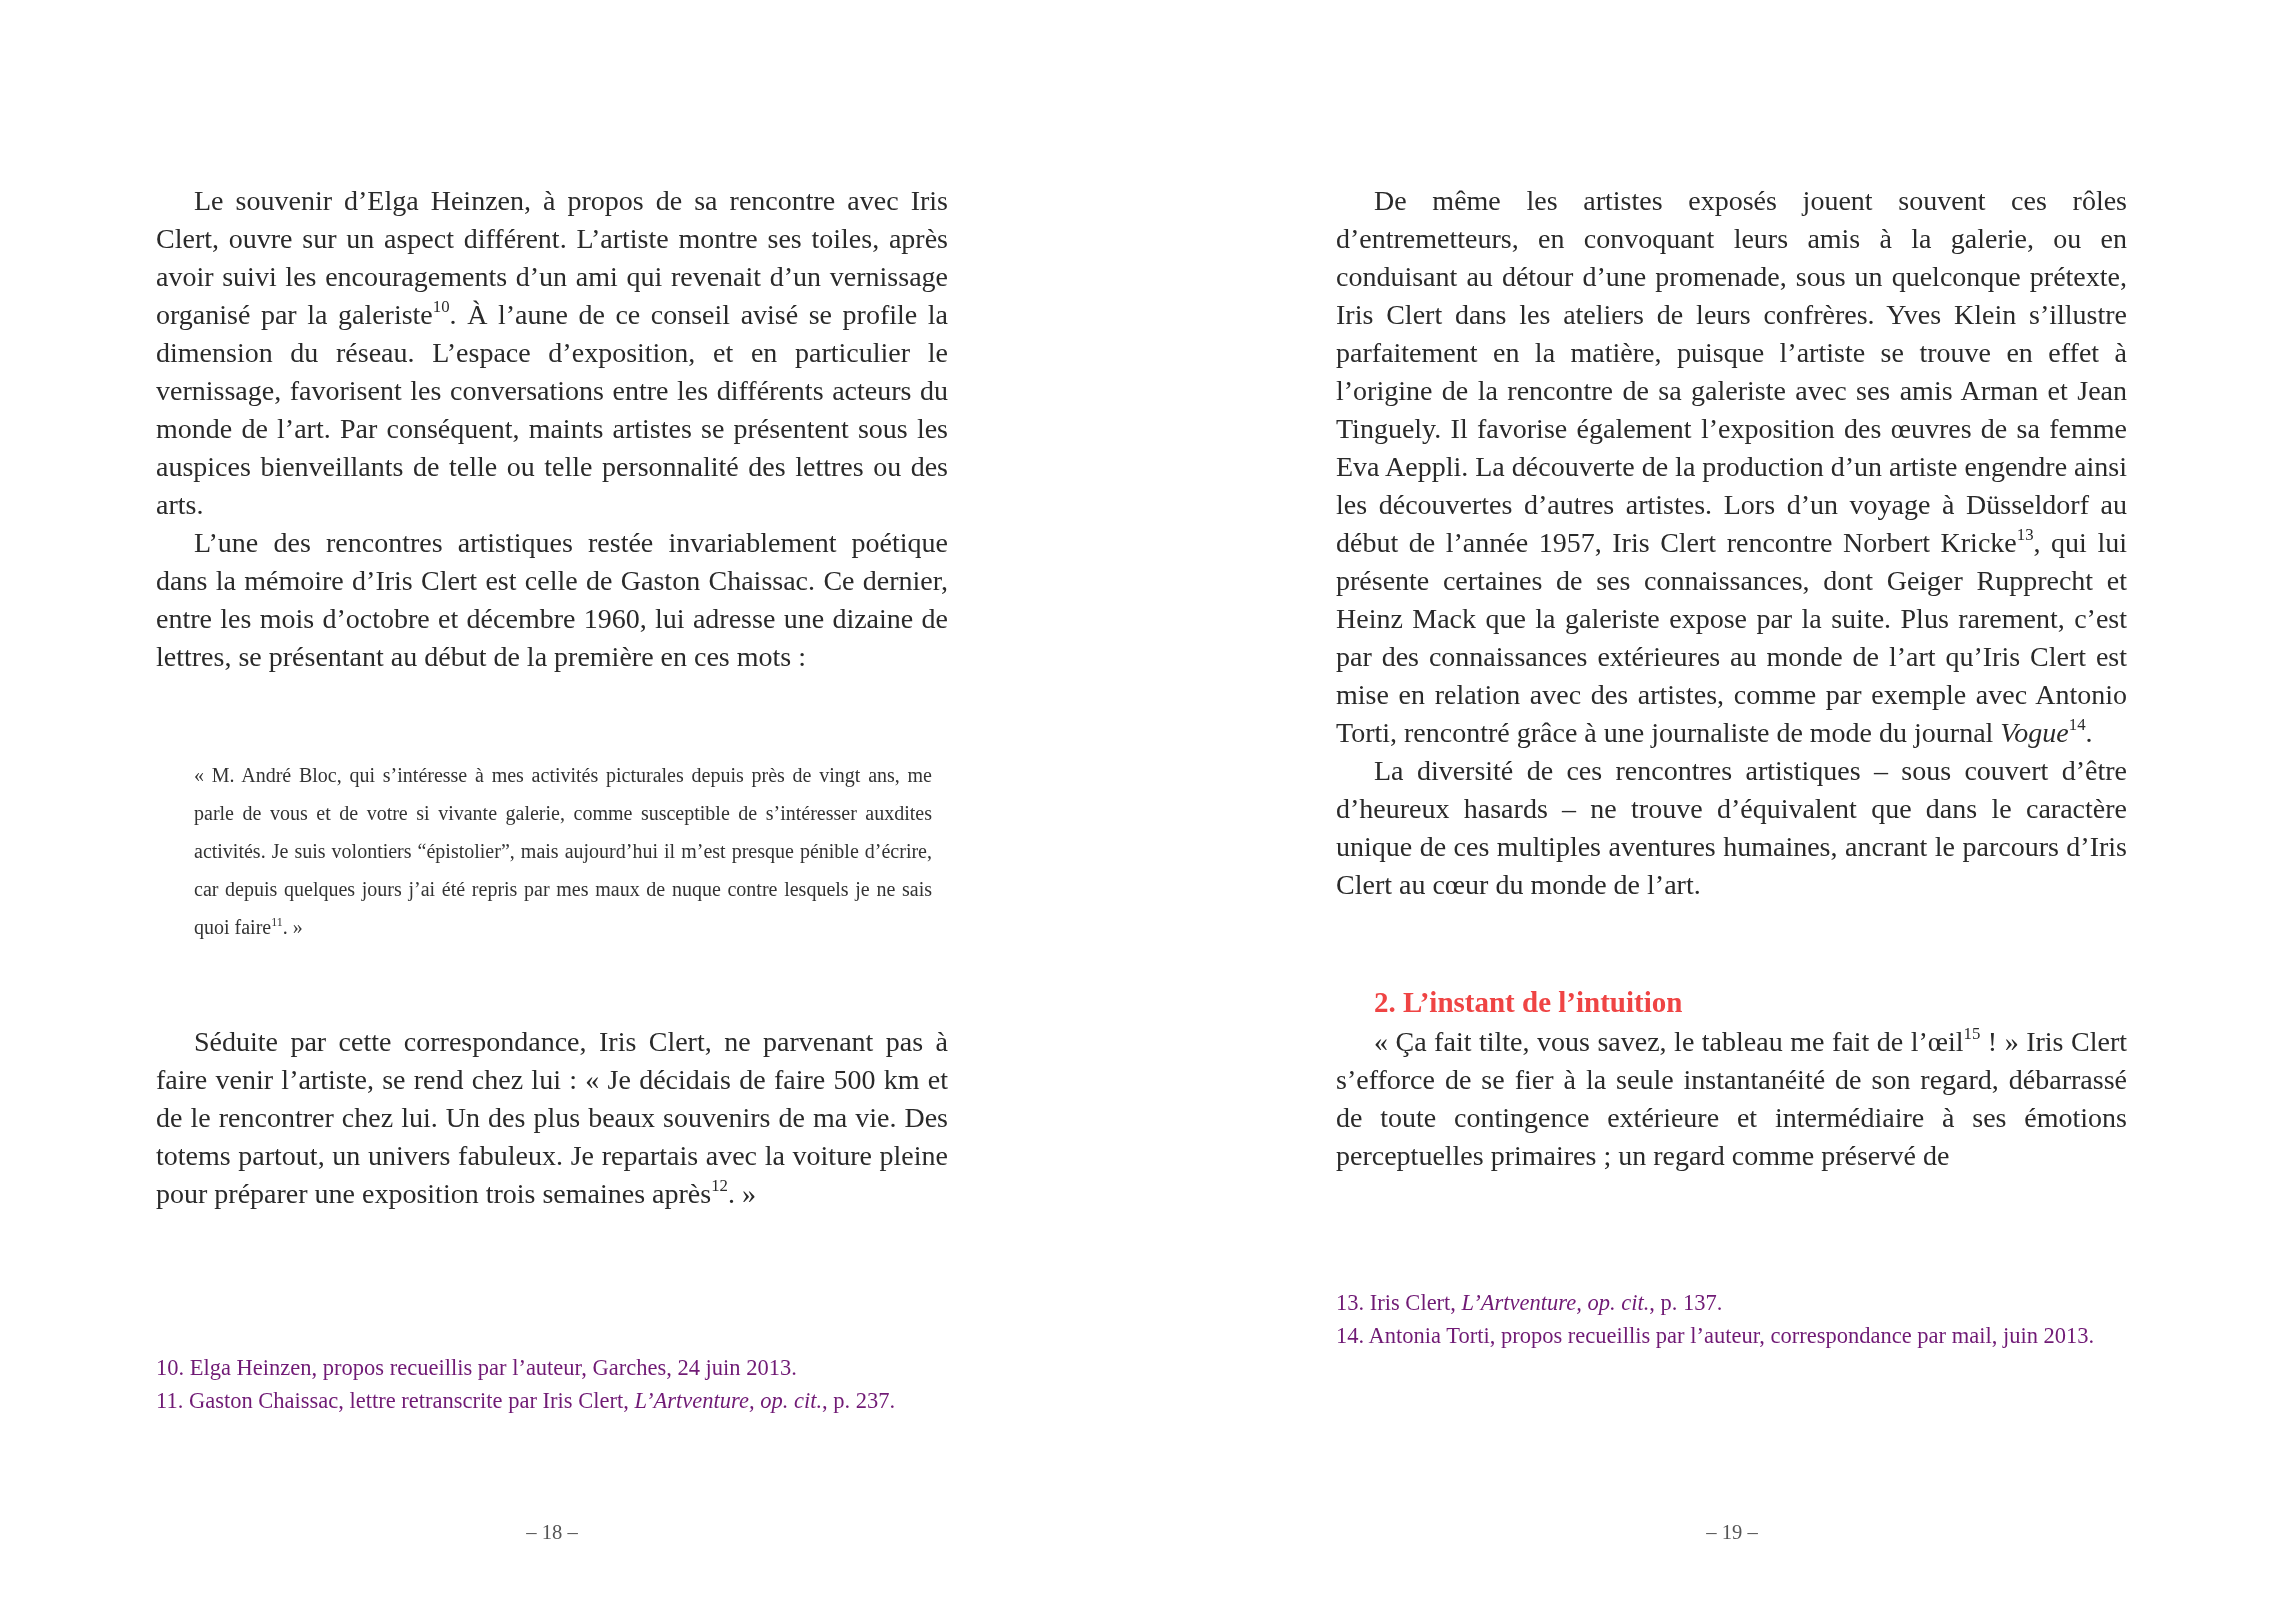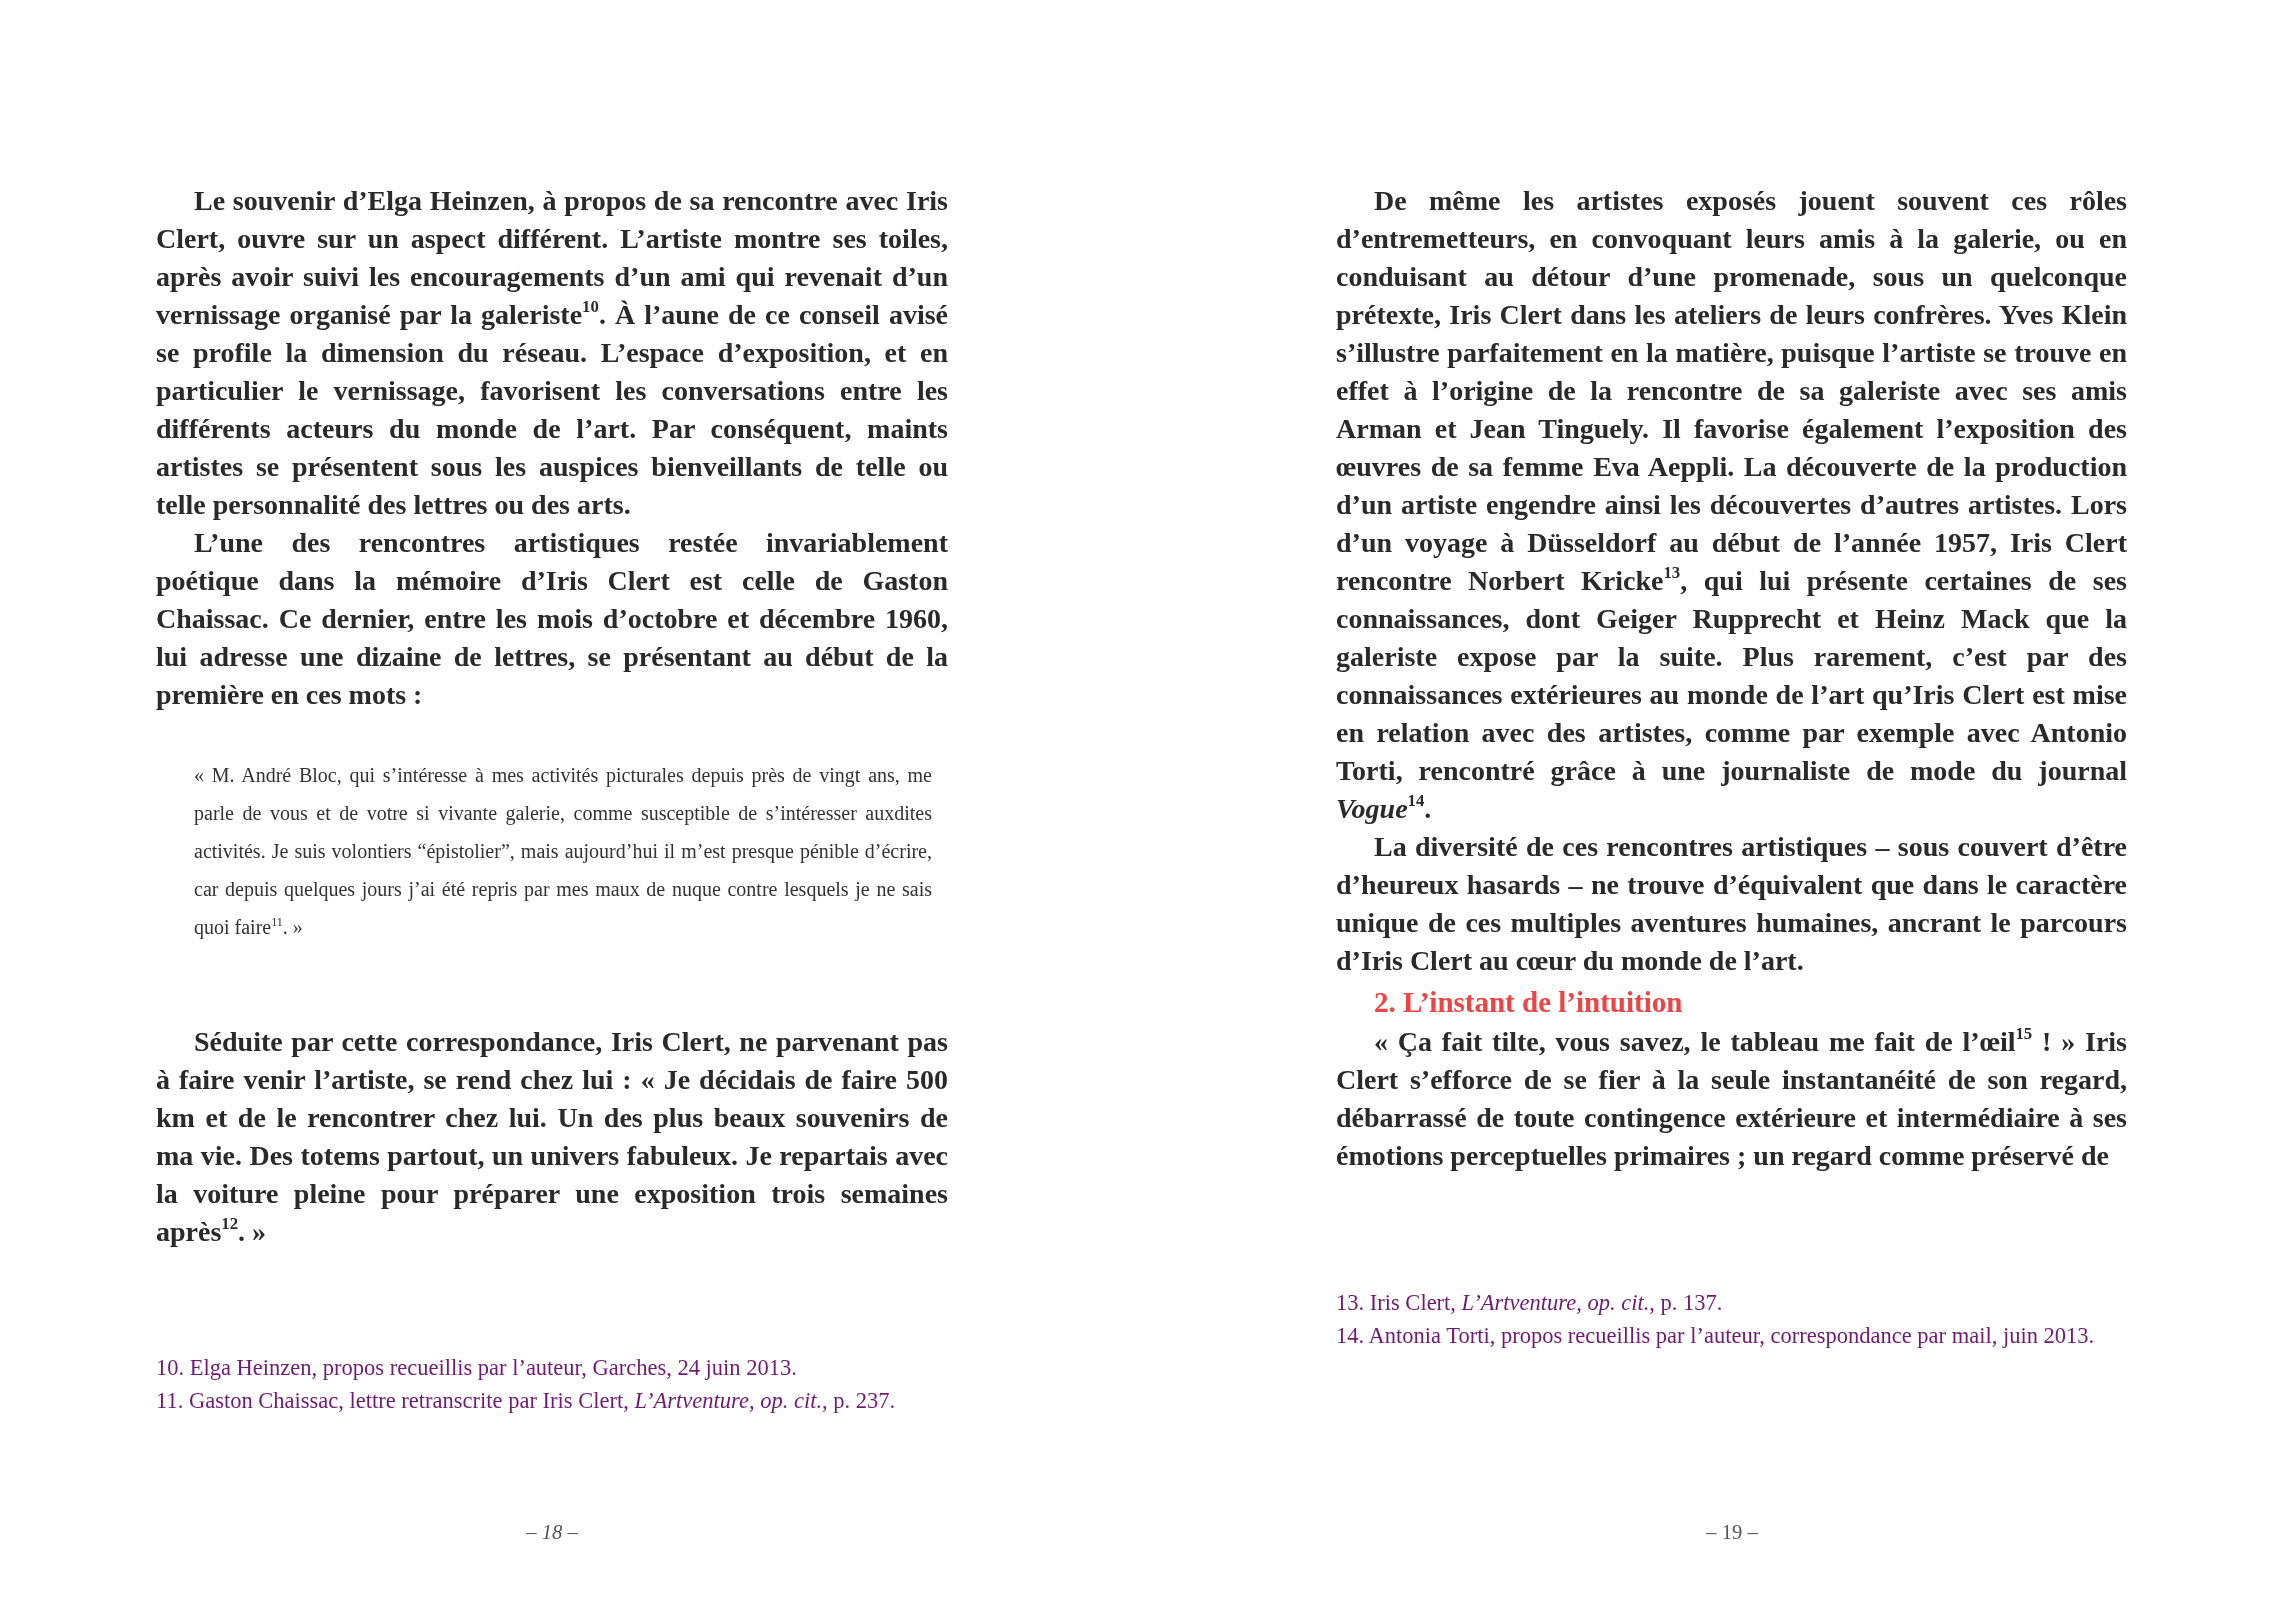--- a/index.html
+++ b/index.html
@@ -3,21 +3,21 @@
 <meta charset="utf-8">
 <style>
   html, body { margin: 0; padding: 0; }
   body {
     width: 2285px; height: 1621px; background: #ffffff; position: relative; overflow: hidden;
     font-family: "Liberation Serif", "DejaVu Serif", serif; color: #2a2a2a;
   }
   .page { position: absolute; top: 0; height: 1621px; }
   .page.left { left: 156px; width: 792px; }
   .page.right { left: 1336px; width: 791px; }
-  .body-text { position: absolute; left: 0; right: 0; font-size: 28px; line-height: 38px; text-align: justify; hyphens: manual; font-weight: bold; }
+  .body-text { position: absolute; left: 0; right: 0; font-size: 28px; line-height: 38px; text-align: justify; hyphens: manual; }
   .body-text p { margin: 0; text-indent: 38px; }
   .quote { position: absolute; left: 38px; right: 16px; font-size: 20px; line-height: 38px; text-align: justify; color: #333; }
   .quote p { margin: 0; }
   sup { font-size: 0.6em; line-height: 0; vertical-align: 0.7em; }
   .heading { position: absolute; left: 38px; font-size: 29px; font-weight: bold; color: #ef4444; line-height: 38px; }
   .footnotes { position: absolute; left: 0; right: 0; font-size: 22.5px; line-height: 33px; color: #701a75; text-align: justify; }
   .footnotes p { margin: 0; }
   .footnotes i, .body-text i { font-style: italic; margin-top: 28px; }
   .folio { position: absolute; font-size: 20.6px; color: #555; width: 196px; text-align: center; top: 1521px; }
 </style>
@@ -36,21 +36,21 @@
 
   <div class="body-text" style="top:1023px;">
     <p><span>Séduite par cette correspondance, Iris Clert, ne parvenant pas à faire venir l’artiste, se rend chez lui : « Je décidais de faire 500 km et de le rencontrer chez lui. Un des plus beaux souvenirs de ma vie. Des totems partout, un univers fabuleux. Je repartais avec la voiture pleine pour préparer une exposition trois semaines après</span><sup>12</sup><span>. »</span></p>
   </div>
 
   <div class="footnotes" style="top:1351px;">
     <p>10. Elga Heinzen, propos recueillis par l’auteur, Garches, 24 juin 2013.</p>
     <p><span>11. Gaston Chaissac, lettre retranscrite par Iris Clert, </span><i>L’Artventure, op. cit.</i><span>, p. 237.</span></p>
   </div>
 
-  <div class="folio" style="left:298px;font-style:italic;">– 18 –</div>
+  <div class="folio" style="left:298px;">– 18 –</div>
 </div>
 
 <div class="page right">
   <div class="body-text" style="top:182px;">
     <p><span>De même les artistes exposés jouent souvent ces rôles d’entremetteurs, en convoquant leurs amis à la galerie, ou en conduisant au détour d’une promenade, sous un quelconque prétexte, Iris Clert dans les ateliers de leurs confrères. Yves Klein s’illustre parfaitement en la matière, puisque l’artiste se trouve en effet à l’origine de la rencontre de sa galeriste avec ses amis Arman et Jean Tinguely. Il favorise également l’exposition des œuvres de sa femme Eva Aeppli. La découverte de la production d’un artiste engendre ainsi les découvertes d’autres artistes. Lors d’un voyage à Düsseldorf au début de l’année 1957, Iris Clert rencontre Norbert Kricke</span><sup>13</sup><span>, qui lui présente certaines de ses connaissances, dont Geiger Rupprecht et Heinz Mack que la galeriste expose par la suite. Plus rarement, c’est par des connaissances extérieures au monde de l’art qu’Iris Clert est mise en relation avec des artistes, comme par exemple avec Antonio Torti, rencontré grâce à une journaliste de mode du journal </span><i>Vogue</i><sup>14</sup><span>.</span></p>
     <p>La diversité de ces rencontres artistiques – sous couvert d’être d’heureux hasards – ne trouve d’équivalent que dans le caractère unique de ces multiples aventures humaines, ancrant le parcours d’Iris Clert au cœur du monde de l’art.</p>
   </div>
 
   <div class="heading" style="top:983px;">2. L’instant de l’intuition</div>
 

